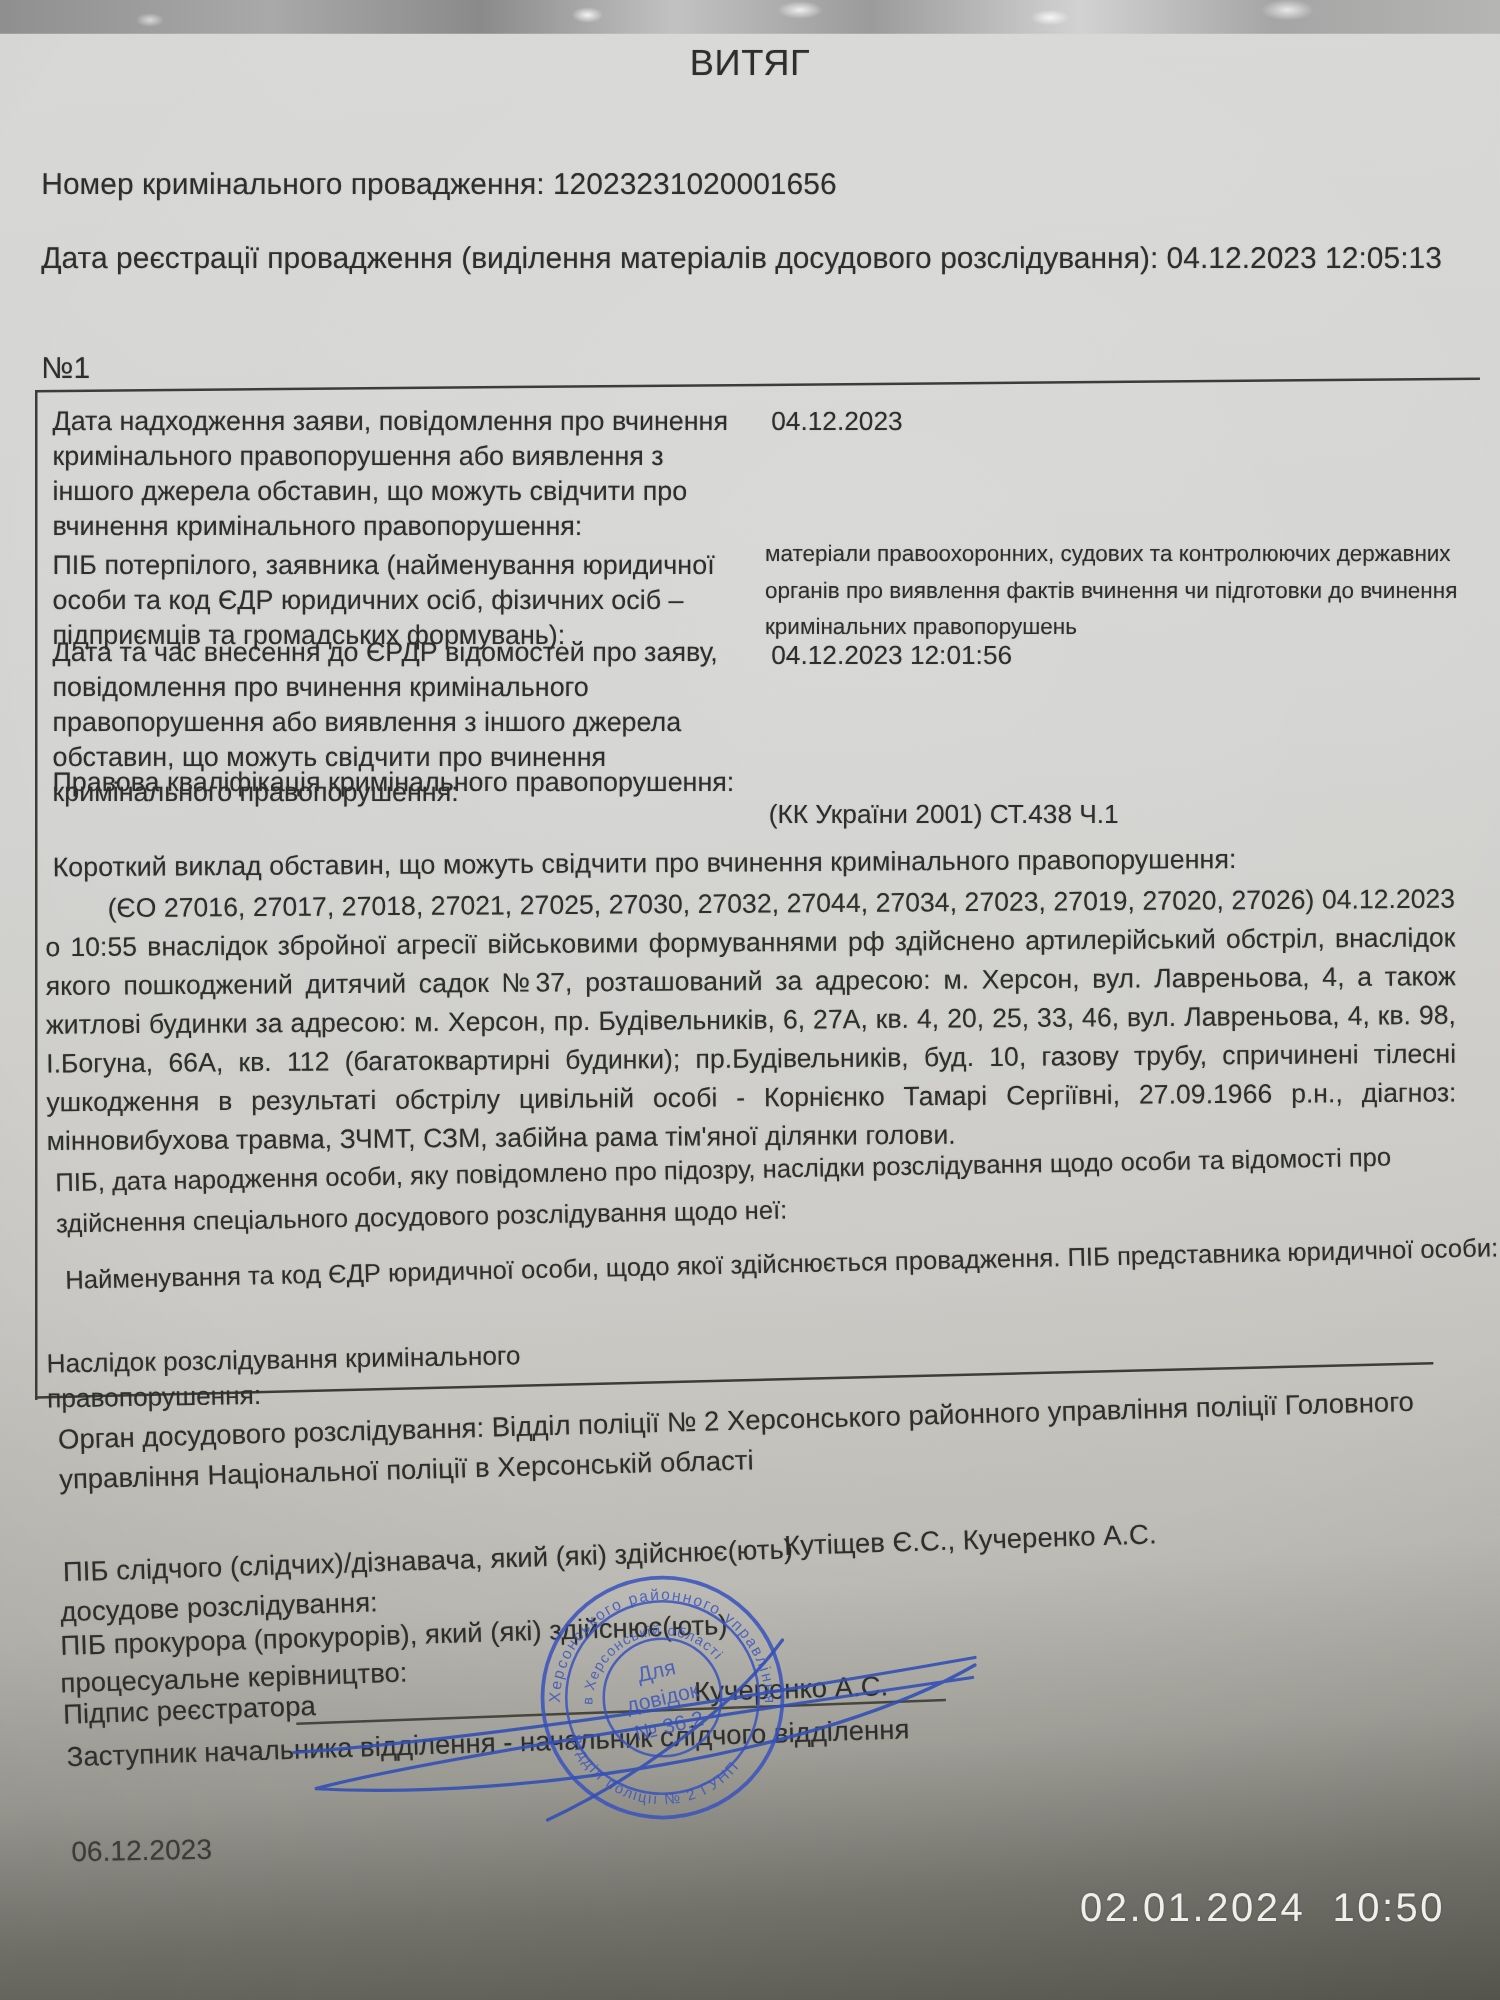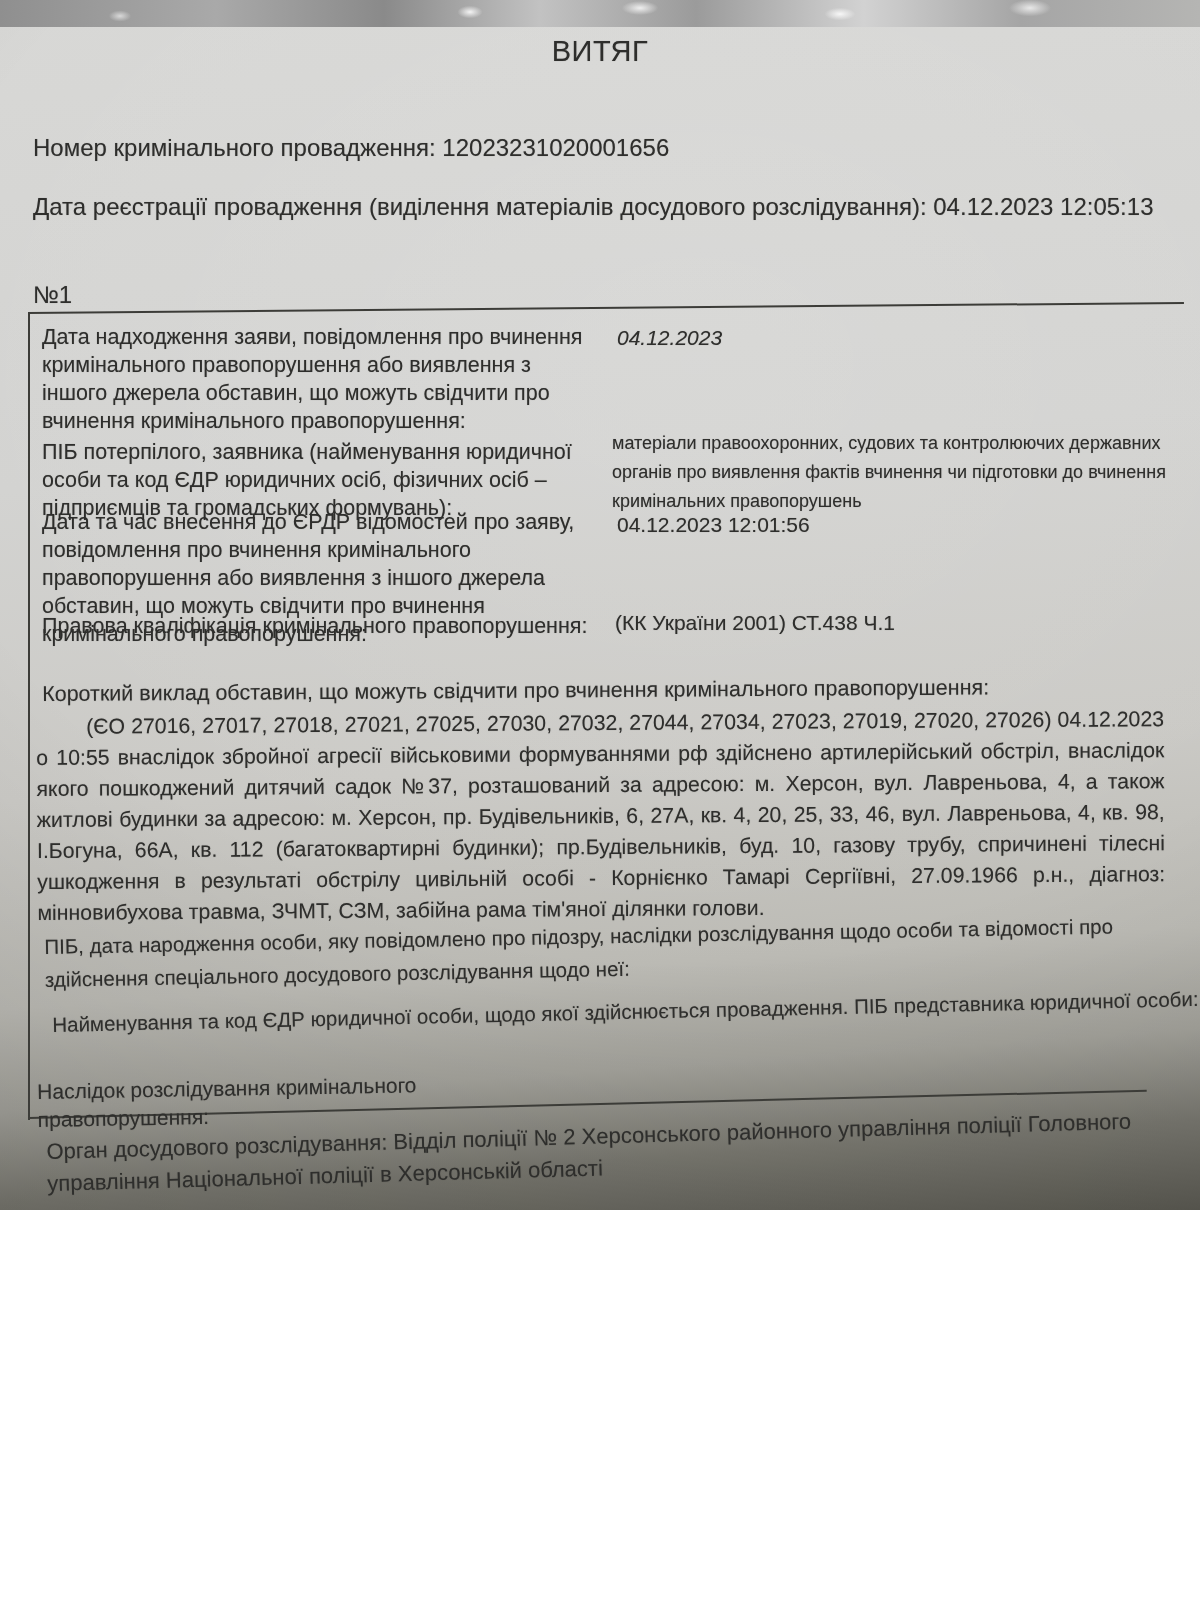--- a/index.html
+++ b/index.html
@@ -1,18 +1,18 @@
 <!DOCTYPE html>
 <html><head>
 <meta charset="utf-8">
 <style>
   html,body{margin:0;padding:0;}
   .page{
     position:relative;
-    width:1200px;height:1210px;
+    width:1200px;height:1600px;
     overflow:hidden;
     font-family:"Liberation Sans", sans-serif;
     color:#2e2e2c;
     background:
       radial-gradient(130% 95% at 58% 30%, rgba(255,255,255,0.10) 0%, rgba(255,255,255,0) 50%, rgba(0,0,0,0.16) 100%),
       linear-gradient(176deg,#d8d8d6 0%, #d3d3d1 38%, #cbcac6 62%, #bcbbb5 78%, #a3a29b 86%, #7a7971 93%, #5d5c54 100%);
   }
   .foil{
     position:absolute;left:0;top:0;width:1200px;height:27px;
     background:
@@ -46,36 +46,36 @@
   <div class="t h24" style="left:33px;top:133px;">Номер кримінального провадження: 12023231020001656</div>
   <div class="t h24" style="left:33px;top:190px;width:1122px;line-height:34px;">Дата реєстрації провадження (виділення матеріалів досудового розслідування): 04.12.2023 12:05:13</div>
   <div class="t h24" style="left:33px;top:280px;">№1</div>
 
   <div class="border-line" style="left:28px;top:312px;width:1156px;height:2px;transform:rotate(-0.5deg);transform-origin:left top;"></div>
   <div class="border-line" style="left:28px;top:312px;width:2px;height:808px;"></div>
   <div class="border-line" style="left:29px;top:1117px;width:1118px;height:2px;transform:rotate(-1.4deg);transform-origin:left top;"></div>
 
   <div>
     <div class="t lbl" style="left:42px;top:323px;width:548px;">Дата надходження заяви, повідомлення про вчинення кримінального правопорушення або виявлення з іншого джерела обставин, що можуть свідчити про вчинення кримінального правопорушення:</div>
-    <div class="t val" style="left:617px;top:323px;font-style:italic;">04.12.2023</div>
+    <div class="t val" style="left:617px;top:323px;">04.12.2023</div>
   </div>
 
   <div>
     <div class="t lbl" style="left:42px;top:426px;width:548px;margin-top:12px;">ПІБ потерпілого, заявника (найменування юридичної особи та код ЄДР юридичних осіб, фізичних осіб – підприємців та громадських формувань):</div>
     <div class="t val" style="left:612px;top:429px;width:560px;font-size:18px;">матеріали правоохоронних, судових та контролюючих державних органів про виявлення фактів вчинення чи підготовки до вчинення кримінальних правопорушень</div>
   </div>
 
   <div>
     <div class="t lbl" style="left:42px;top:508px;width:580px;">Дата та час внесення до ЄРДР відомостей про заяву, повідомлення про вчинення кримінального правопорушення або виявлення з іншого джерела обставин, що можуть свідчити про вчинення кримінального правопорушення:</div>
     <div class="t val" style="left:617px;top:510px;">04.12.2023 12:01:56</div>
   </div>
 
   <div>
     <div class="t lbl" style="left:42px;top:612px;">Правова кваліфікація кримінального правопорушення:</div>
-    <div class="t val" style="left:615px;top:608px;">(КК України 2001) СТ.438 Ч.1</div>
+    <div class="t val" style="left:615px;top:637px;">(КК України 2001) СТ.438 Ч.1</div>
   </div>
 
   <div class="t lbl" style="left:42px;top:680px;transform:rotate(-0.4deg);transform-origin:left top;">Короткий виклад обставин, що можуть свідчити про вчинення кримінального правопорушення:</div>
   <div class="t" style="left:36px;top:712px;width:1128px;font-size:21.3px;line-height:31px;text-align:justify;text-indent:50px;transform:rotate(-0.4deg);transform-origin:left top;">(ЄО 27016, 27017, 27018, 27021, 27025, 27030, 27032, 27044, 27034, 27023, 27019, 27020, 27026) 04.12.2023 о 10:55 внаслідок збройної агресії військовими формуваннями рф здійснено артилерійський обстріл, внаслідок якого пошкоджений дитячий садок №37, розташований за адресою: м. Херсон, вул. Лавреньова, 4, а також житлові будинки за адресою: м. Херсон, пр. Будівельників, 6, 27А, кв. 4, 20, 25, 33, 46, вул. Лавреньова, 4, кв. 98, І.Богуна, 66А, кв. 112 (багатоквартирні будинки); пр.Будівельників, буд. 10, газову трубу, спричинені тілесні ушкодження в результаті обстрілу цивільній особі - Корнієнко Тамарі Сергіївні, 27.09.1966 р.н., діагноз: мінновибухова травма, ЗЧМТ, СЗМ, забійна рама тім'яної ділянки голови.</div>
 
   <div class="t" style="left:44px;top:930px;width:1135px;font-size:20.5px;line-height:33px;transform:rotate(-1.1deg);transform-origin:left top;">ПІБ, дата народження особи, яку повідомлено про підозру, наслідки розслідування щодо особи та відомості про здійснення спеціального досудового розслідування щодо неї:</div>
 
   <div class="t" style="left:52px;top:1012px;font-size:20.5px;white-space:nowrap;transform:rotate(-1.3deg);transform-origin:left top;">Найменування та код ЄДР юридичної особи, щодо якої здійснюється провадження. ПІБ представника юридичної особи:</div>
 
   <div class="t" style="left:37px;top:1078px;width:430px;font-size:21px;line-height:28px;transform:rotate(-1deg);transform-origin:left top;">Наслідок розслідування кримінального правопорушення:</div>

